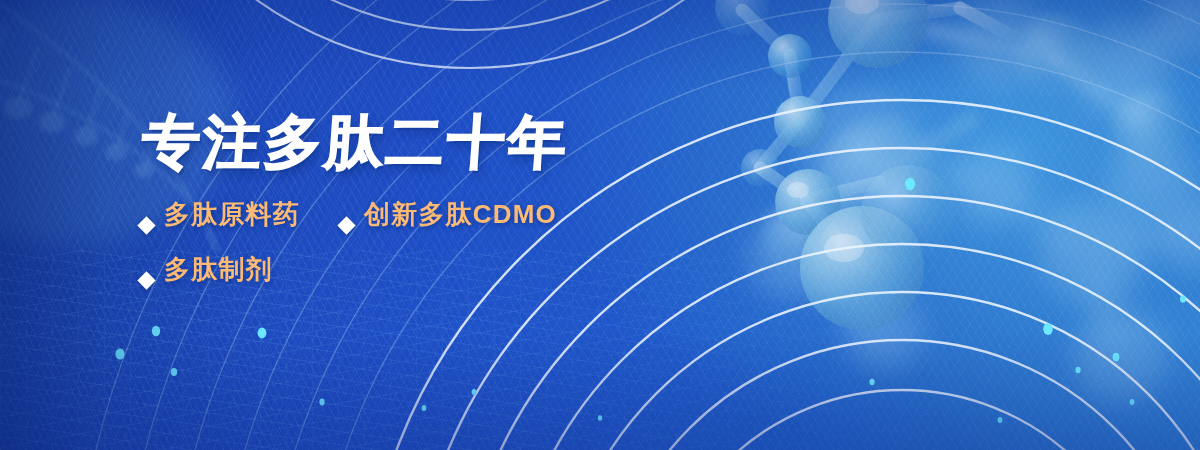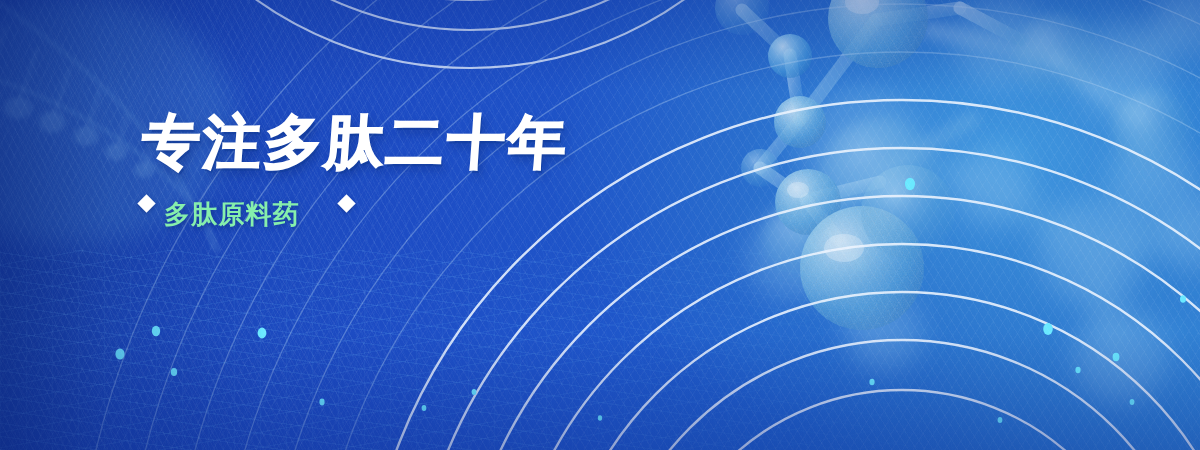--- a/index.html
+++ b/index.html
@@ -82,23 +82,23 @@
   }
   #feature-list{
     margin-top:26px;
     display:grid;
     grid-template-columns:200px auto;
     row-gap:20px;
     column-gap:0px;
   }
   .feature{
     display:flex;
-    align-items:flex-start;
+    align-items:flex-end;
     gap:11px;
-    color:#86efac;
+    color:#fdba74;
     font-size:26px;
     font-weight:600;
     letter-spacing:1.2px;
     white-space:nowrap;
     text-shadow:1px 2px 5px rgba(10,40,120,0.55);
   }
   .diamond{
     display:inline-block;
     width:13px; height:13px;
     background:#ffffff;
@@ -352,20 +352,25 @@
 
     <div id="feature-list">
 
       <div class="feature">
         <span class="diamond"></span>
         <span class="feature-label">多肽原料药</span>
       </div>
 
       <div class="feature">
         <span class="diamond"></span>
+        <span class="feature-label">创新多肽CDMO</span>
       </div>
 
+      <div class="feature">
+        <span class="diamond"></span>
+        <span class="feature-label">多肽制剂</span>
+      </div>
 
 
     </div>
   </div>
 
 </div>
 
 </body></html>

